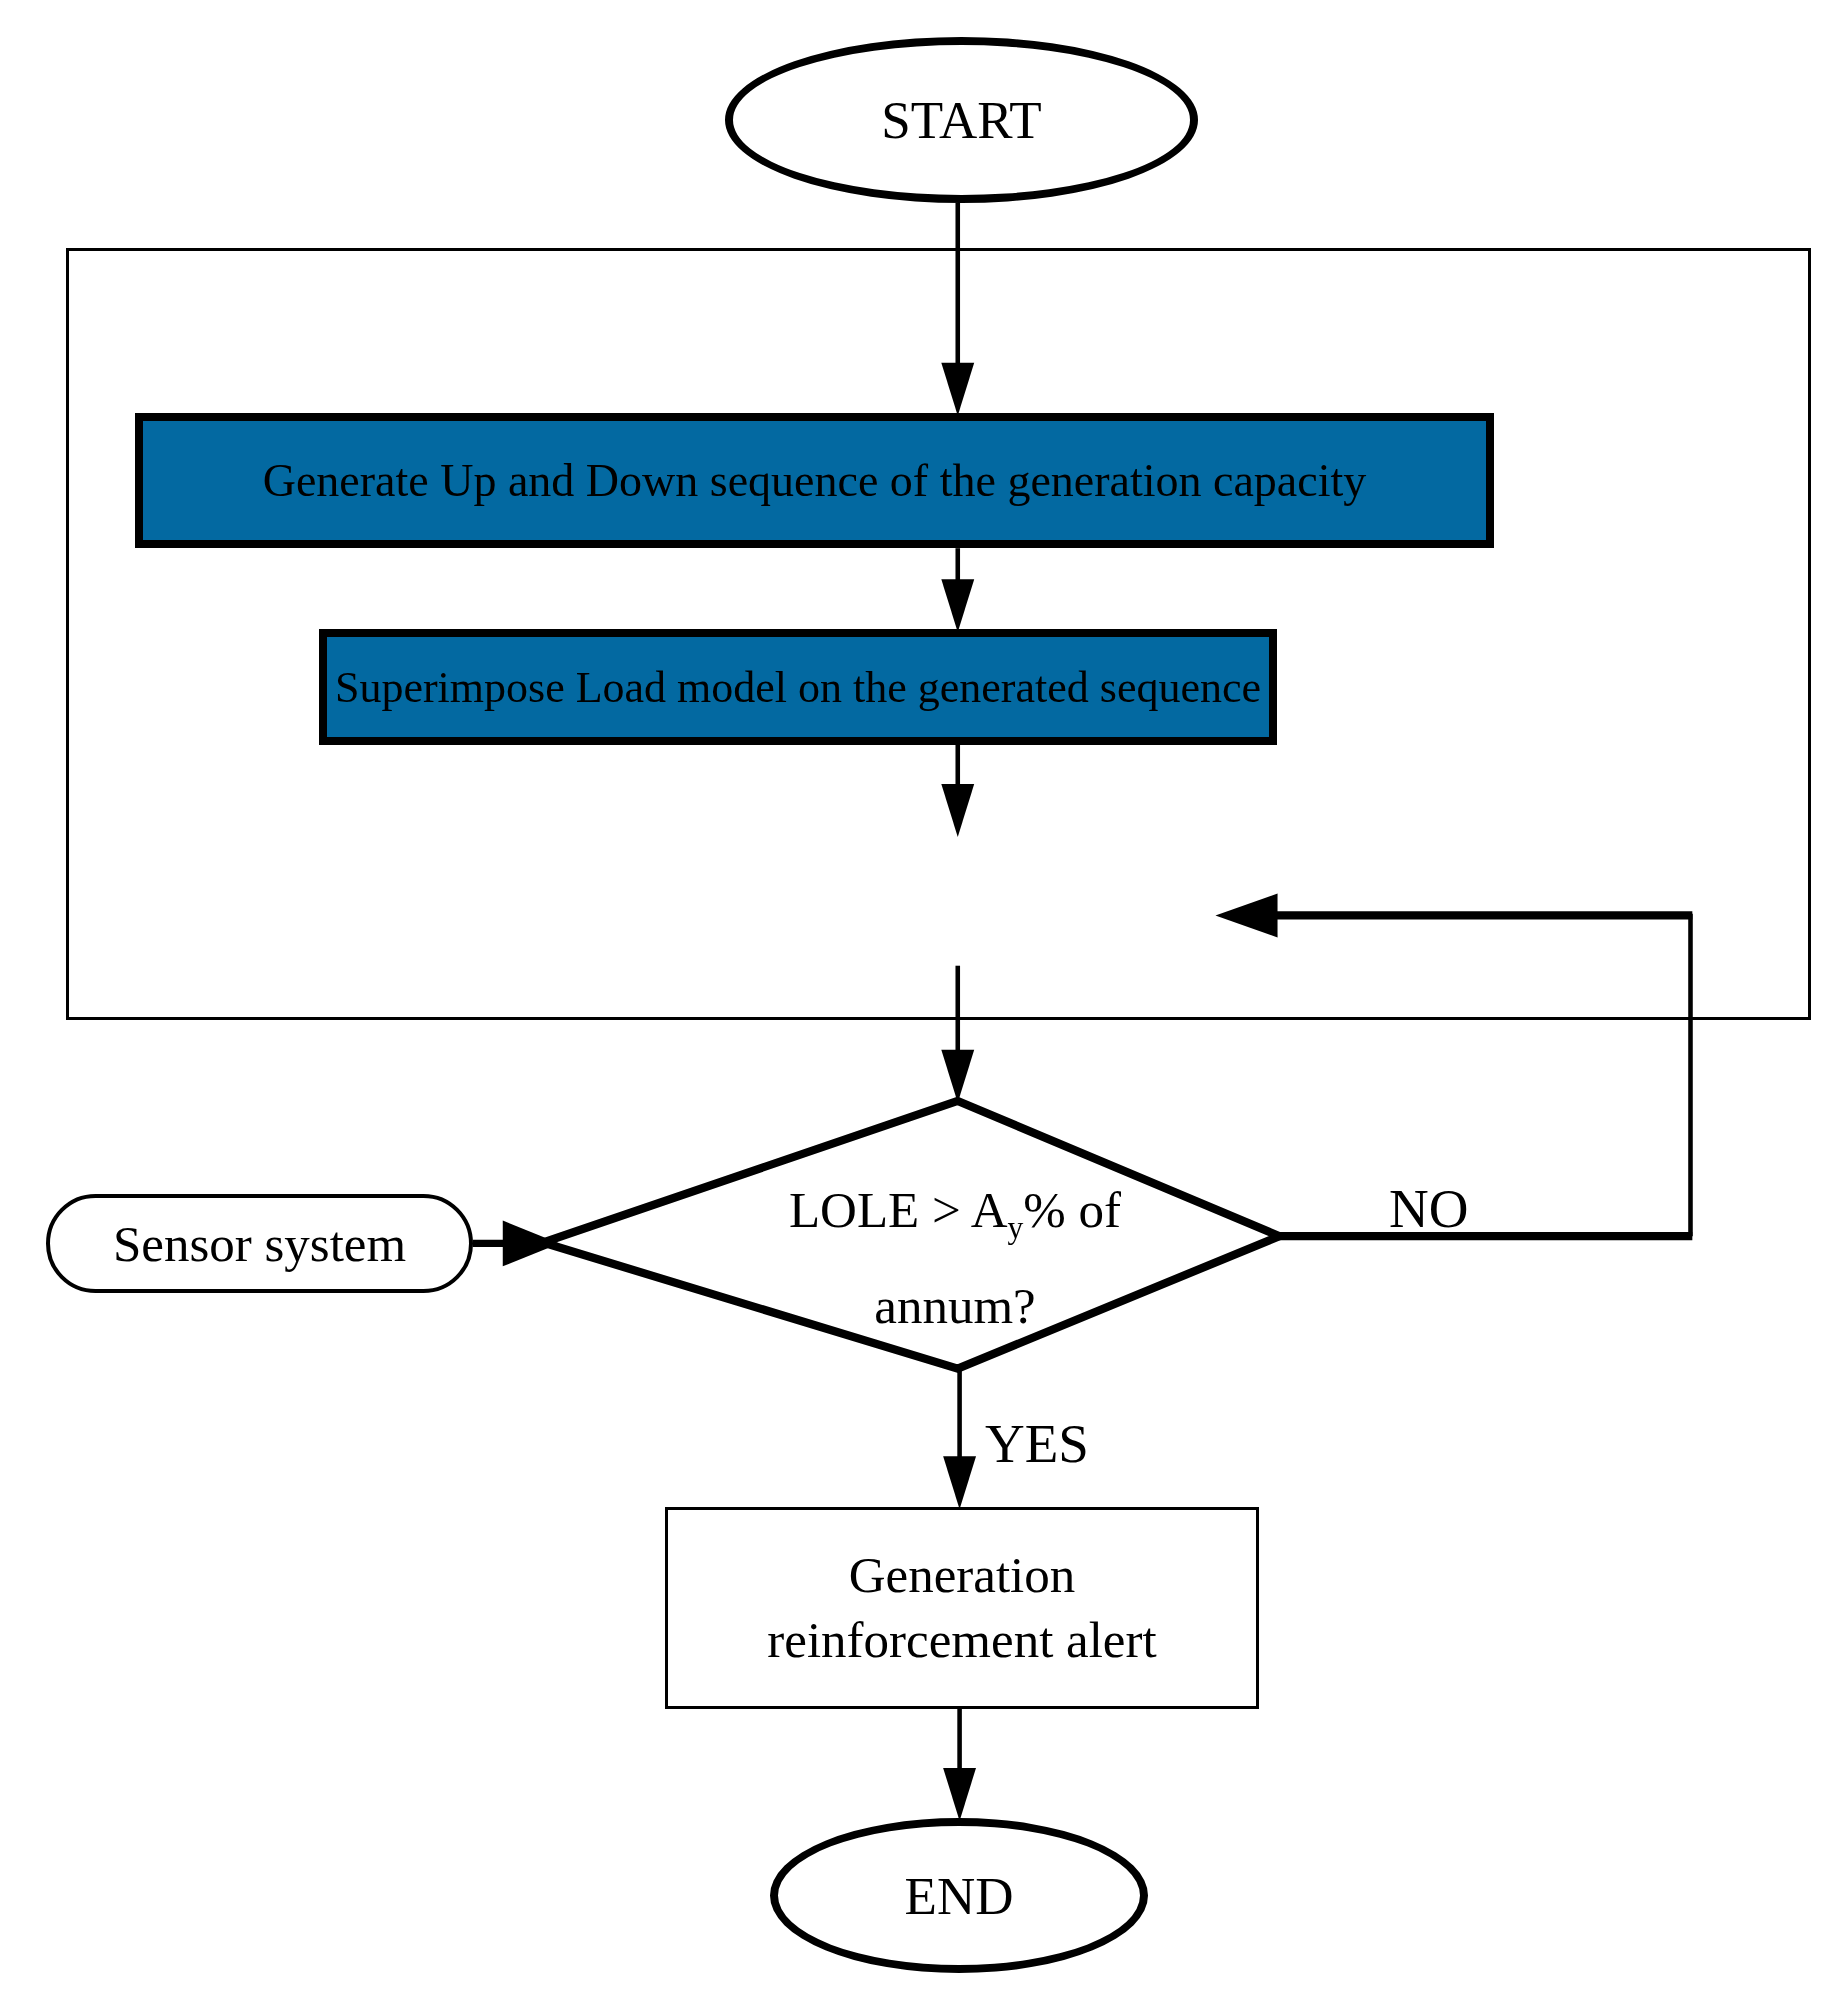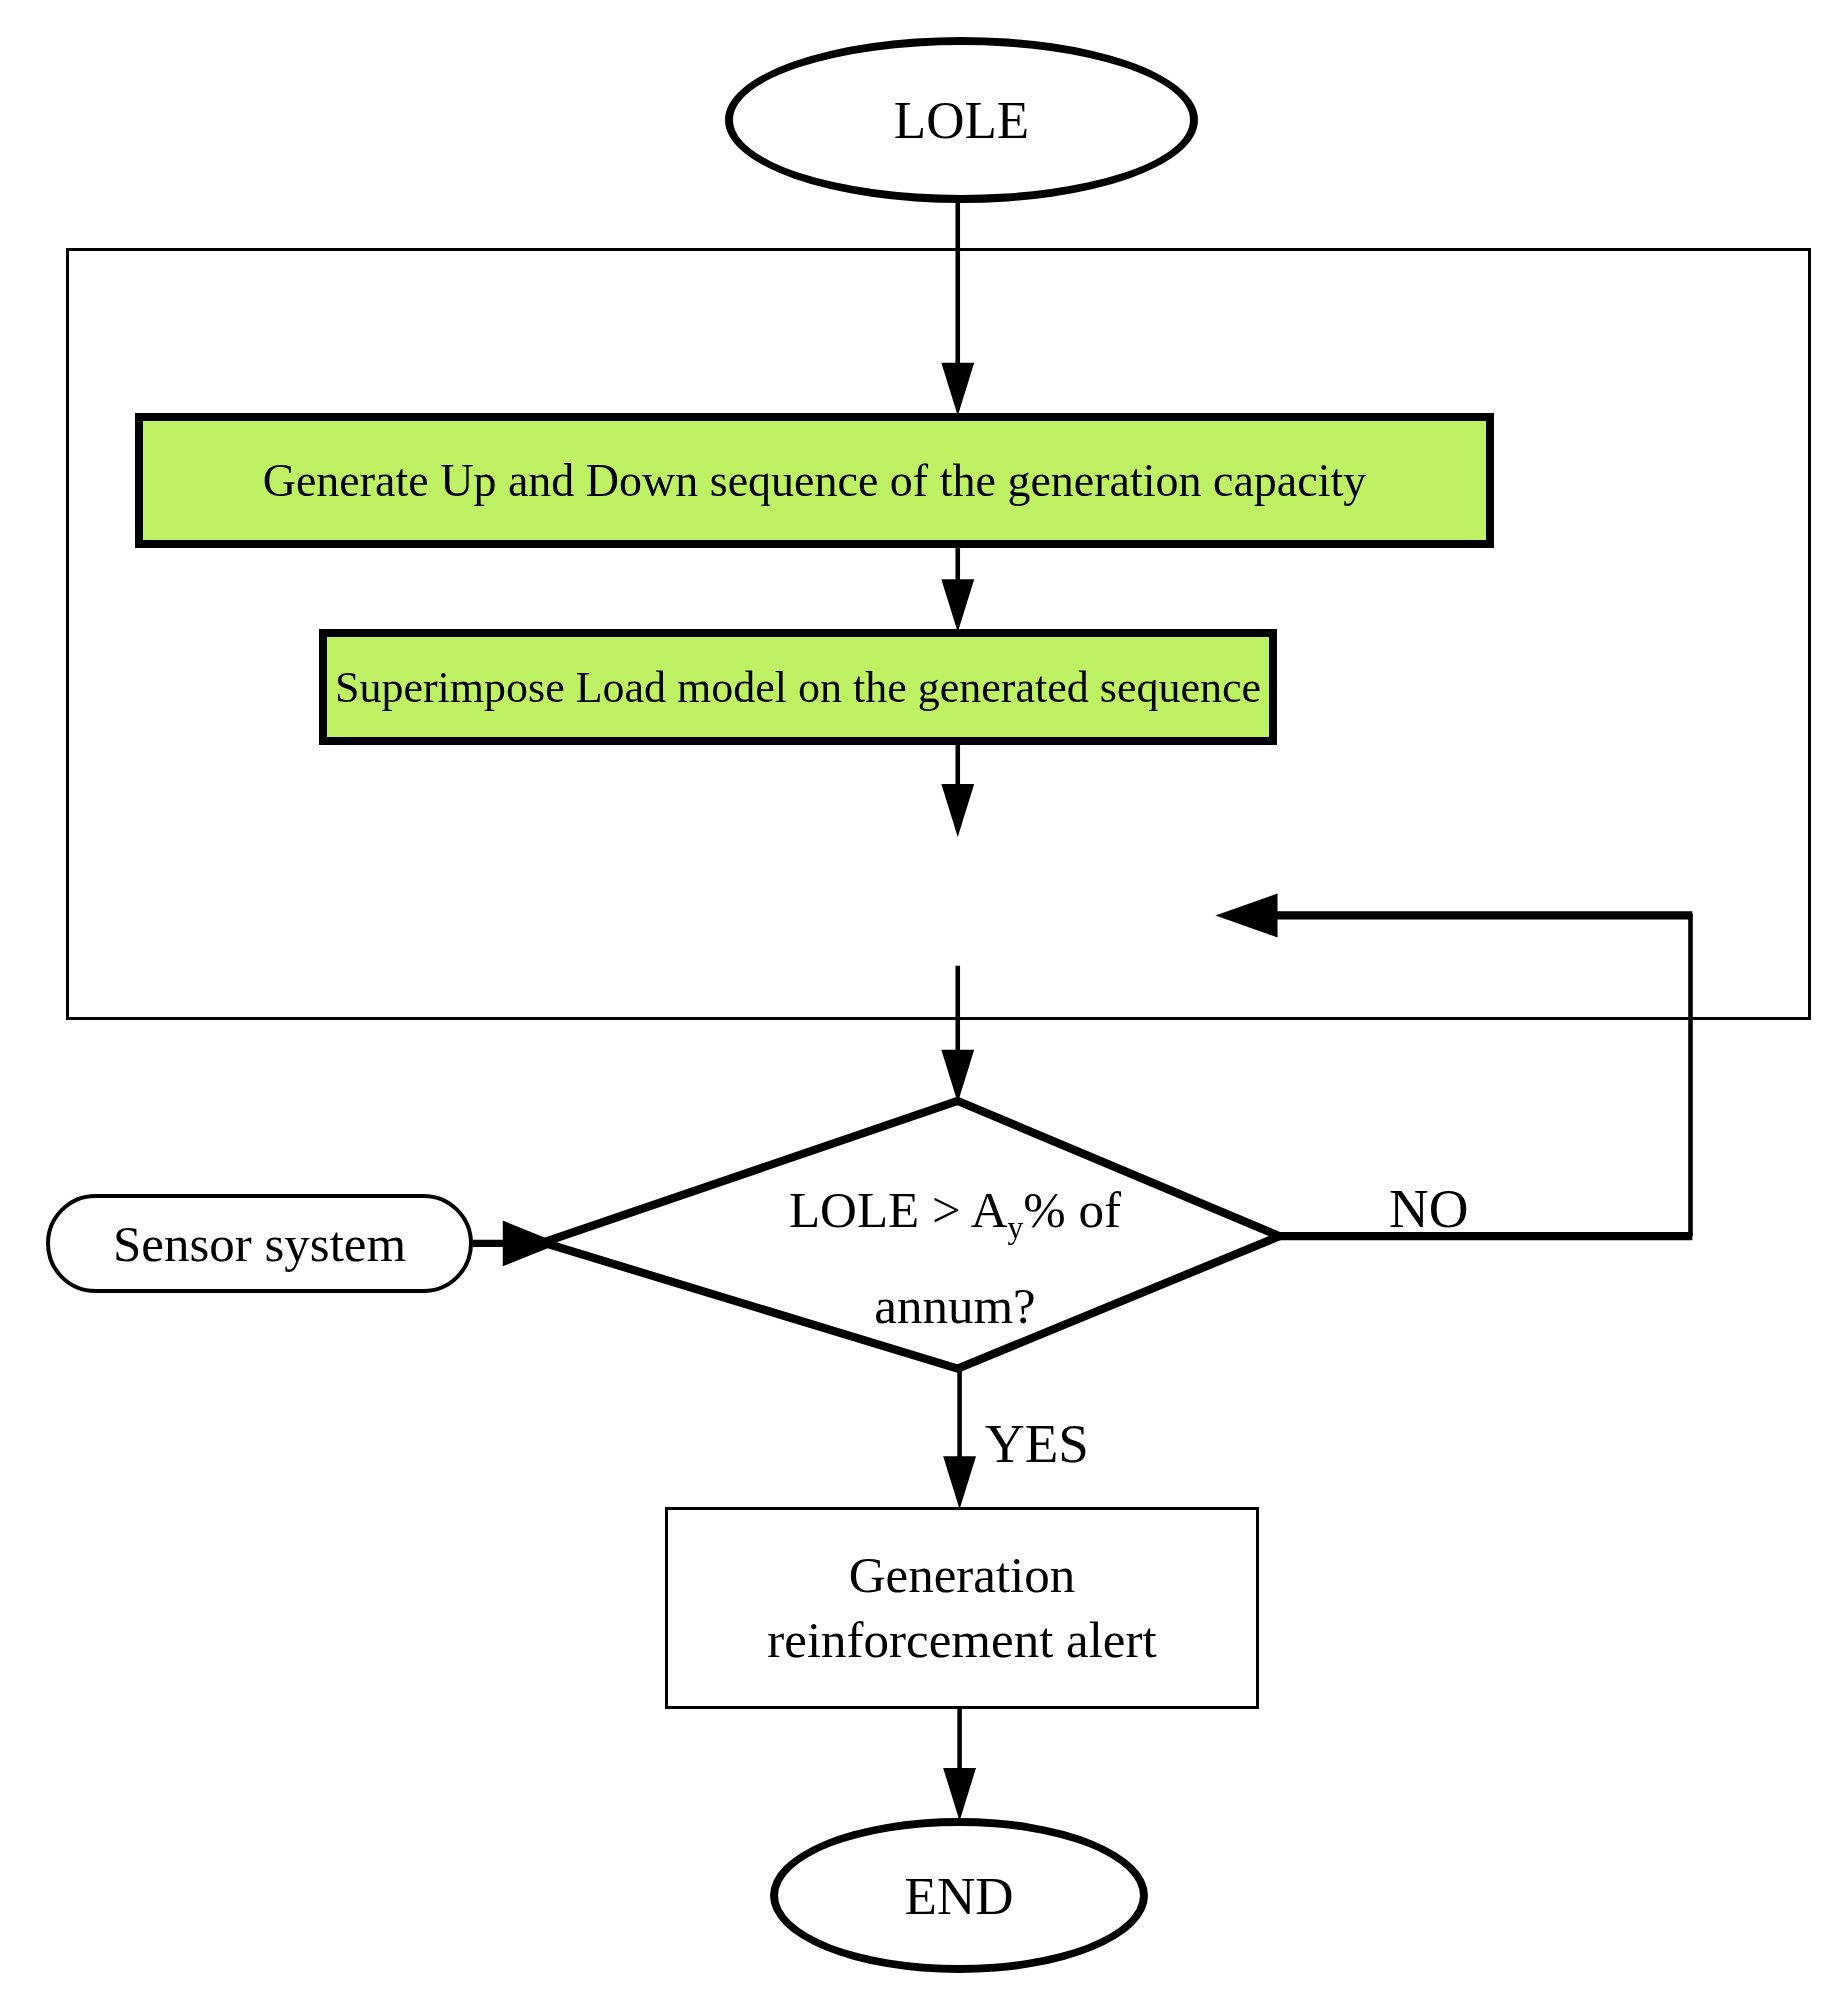--- a/index.html
+++ b/index.html
@@ -4,39 +4,39 @@
 <style>
   html,body{margin:0;padding:0;background:#ffffff;}
   .stage{
     position:relative;width:1847px;height:2010px;background:#ffffff;
     font-family:"Liberation Serif", serif;color:#000;overflow:hidden;
   }
   .abs{position:absolute;box-sizing:border-box;}
   .centered{display:flex;align-items:center;justify-content:center;text-align:center;}
   
   .oval{border:8.2px solid #000;border-radius:50%;background:#fff;z-index:2;font-size:53px;}
-  .proc{border:8.2px solid #000;background:#bef264;z-index:2;}
+  .proc{border:8.2px solid #000;background:#0369a1;z-index:2;}
   .container-rect{border:3.7px solid #000;background:transparent;z-index:1;}
   .thin-proc{border:3.7px solid #000;background:#fff;z-index:2;}
   .stadium{border:4.6px solid #000;border-radius:51px;background:#fff;z-index:2;font-size:51px;}
   svg.connectors{position:absolute;left:0;top:0;z-index:5;pointer-events:none;}
   .diamond-text{z-index:6;font-size:51px;line-height:79px;text-align:center;}
   .diamond-text sub{font-size:0.62em;}
   .edge-label{z-index:6;font-size:55px;white-space:nowrap;}
   .title-block{z-index:3;font-size:55px;line-height:77px;text-align:center;}
   .two-line{flex-direction:column;line-height:65px;font-size:51px;}
   .pre{white-space:pre;}
 </style>
 </head>
 <body>
 
 <div class="stage">
 
   <div class="abs oval centered" style="left:725px;top:37px;width:473px;height:166px;">
-    <span>LOLE</span>
+    <span>START</span>
   </div>
 
   <div class="abs container-rect" style="left:66px;top:248px;width:1745px;height:772px;"></div>
 
 
   <div class="abs proc centered" style="left:135px;top:413px;width:1359px;height:135px;font-size:46px;">
     <span>Generate Up and Down sequence of the generation capacity</span>
   </div>
 
   <div class="abs proc centered" style="left:279px;top:629px;width:958px;height:116px;font-size:44px;margin-left:40px;">

